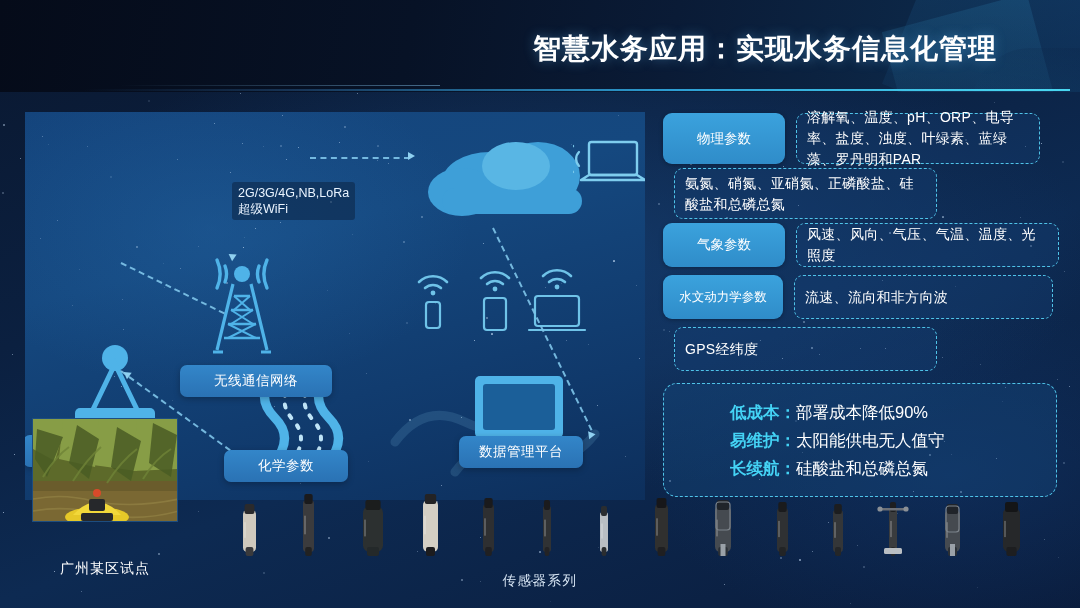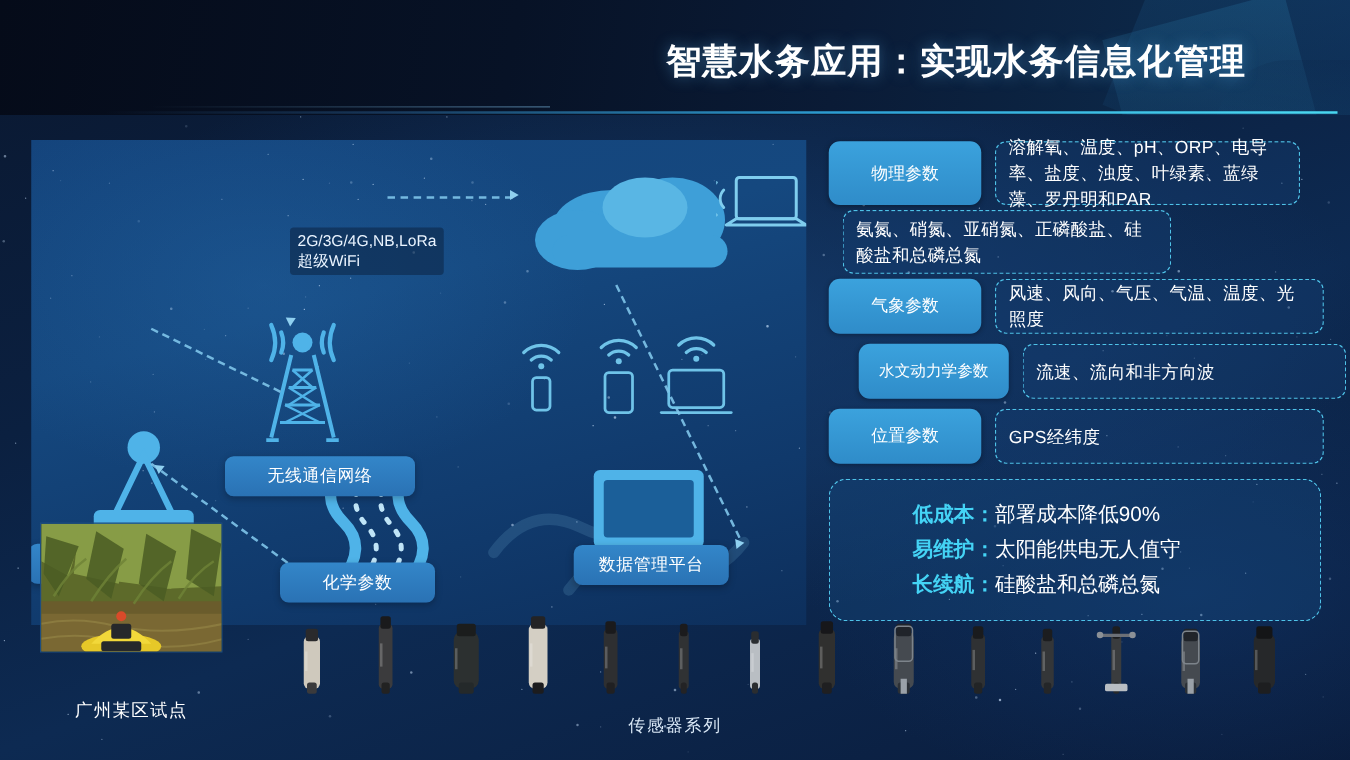--- a/index.html
+++ b/index.html
@@ -611,27 +611,26 @@
 
   <div class="param-row" style="left:663px; top:168px; width:396px; height:51px;">
     <div class="dashbox" style="width:263px;">氨氮、硝氮、亚硝氮、正磷酸盐、硅酸盐和总磷总氮</div>
   </div>
 
   <div class="param-row" style="left:663px; top:223px; width:396px; height:44px;">
     <div class="pill">气象参数</div>
     <div class="dashbox" style="width:263px;">风速、风向、气压、气温、温度、光照度</div>
   </div>
 
-  <div class="param-row" style="left:687px; top:275px; width:390px; height:44px;">
+  <div class="param-row" style="left:663px; top:275px; width:390px; height:44px;">
     <div class="pill" style="font-size:12.5px;">水文动力学参数</div>
     <div class="dashbox" style="width:263px;">流速、流向和非方向波</div>
   </div>
 
   <div class="param-row" style="left:663px; top:327px; width:396px; height:44px;">
-    <div class="pill">位置参数</div>
     <div class="dashbox" style="width:263px;">GPS经纬度</div>
   </div>
 
   <div class="benefits">
     <div class="benefit-line">
       <span class="b-key">低成本：</span><span class="b-val">部署成本降低90%</span>
     </div>
     <div class="benefit-line">
       <span class="b-key">易维护：</span><span class="b-val">太阳能供电无人值守</span>
     </div>

